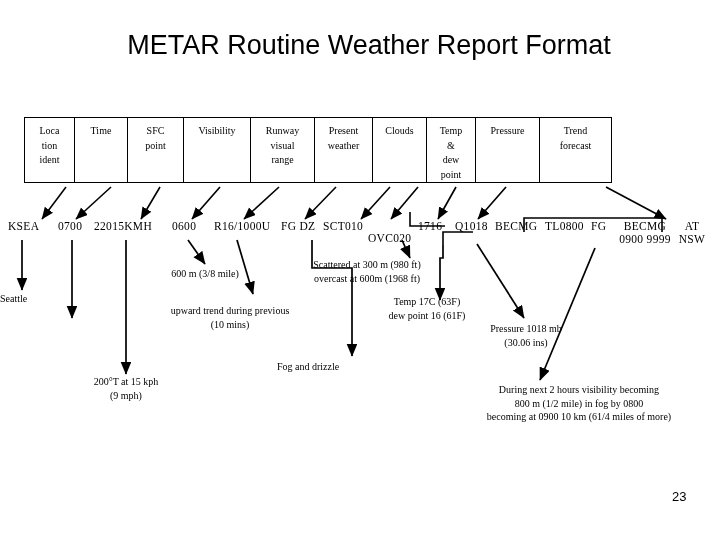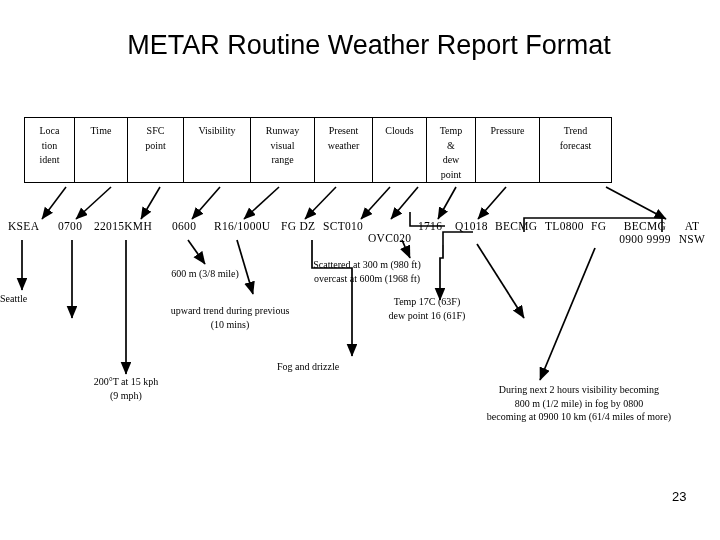--- a/index.html
+++ b/index.html
@@ -198,20 +198,24 @@
   <div class="ann c" style="left:282px;top:258px;width:170px;">
     <div>Scattered at 300 m (980 ft)</div>
     <div>overcast at 600m (1968 ft)</div>
   </div>
 
   <div class="ann c" style="left:372px;top:295px;width:110px;">
     <div>Temp 17C (63F)</div>
     <div>dew point 16 (61F)</div>
   </div>
 
+  <div class="ann c" style="left:466px;top:322px;width:120px;">
+    <div>Pressure 1018 mb</div>
+    <div>(30.06 ins)</div>
+  </div>
 
   <div class="ann c" style="left:448px;top:383px;width:262px;">
     <div>During next 2 hours visibility becoming</div>
     <div>800 m (1/2 mile) in fog by 0800</div>
     <div>becoming at 0900 10 km (61/4 miles of more)</div>
   </div>
 
   <div class="pagenum">23</div>
 </div>
 

